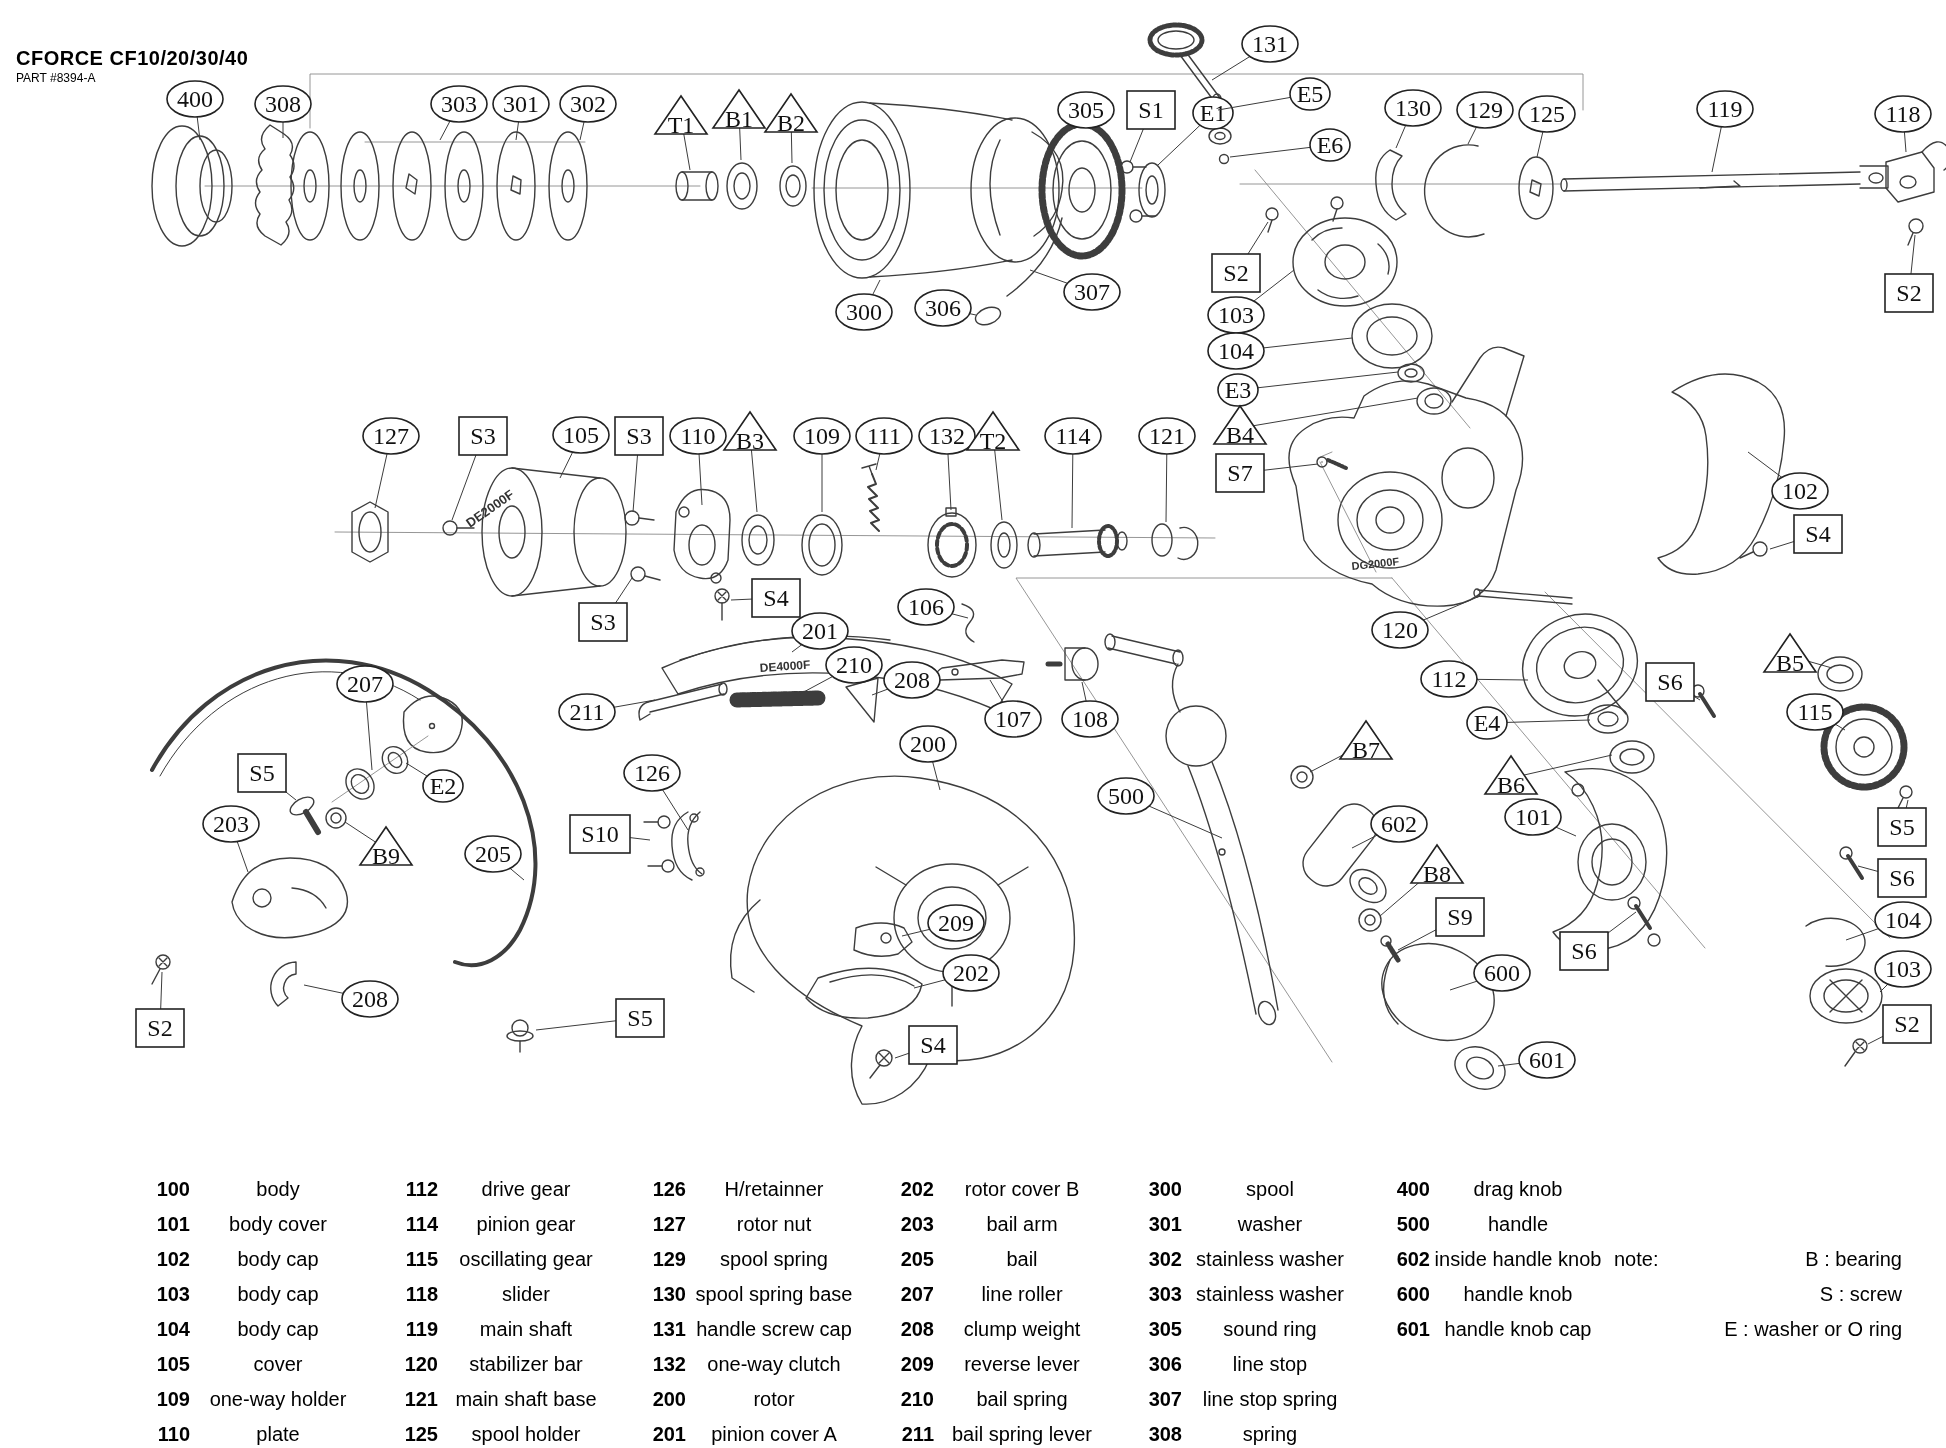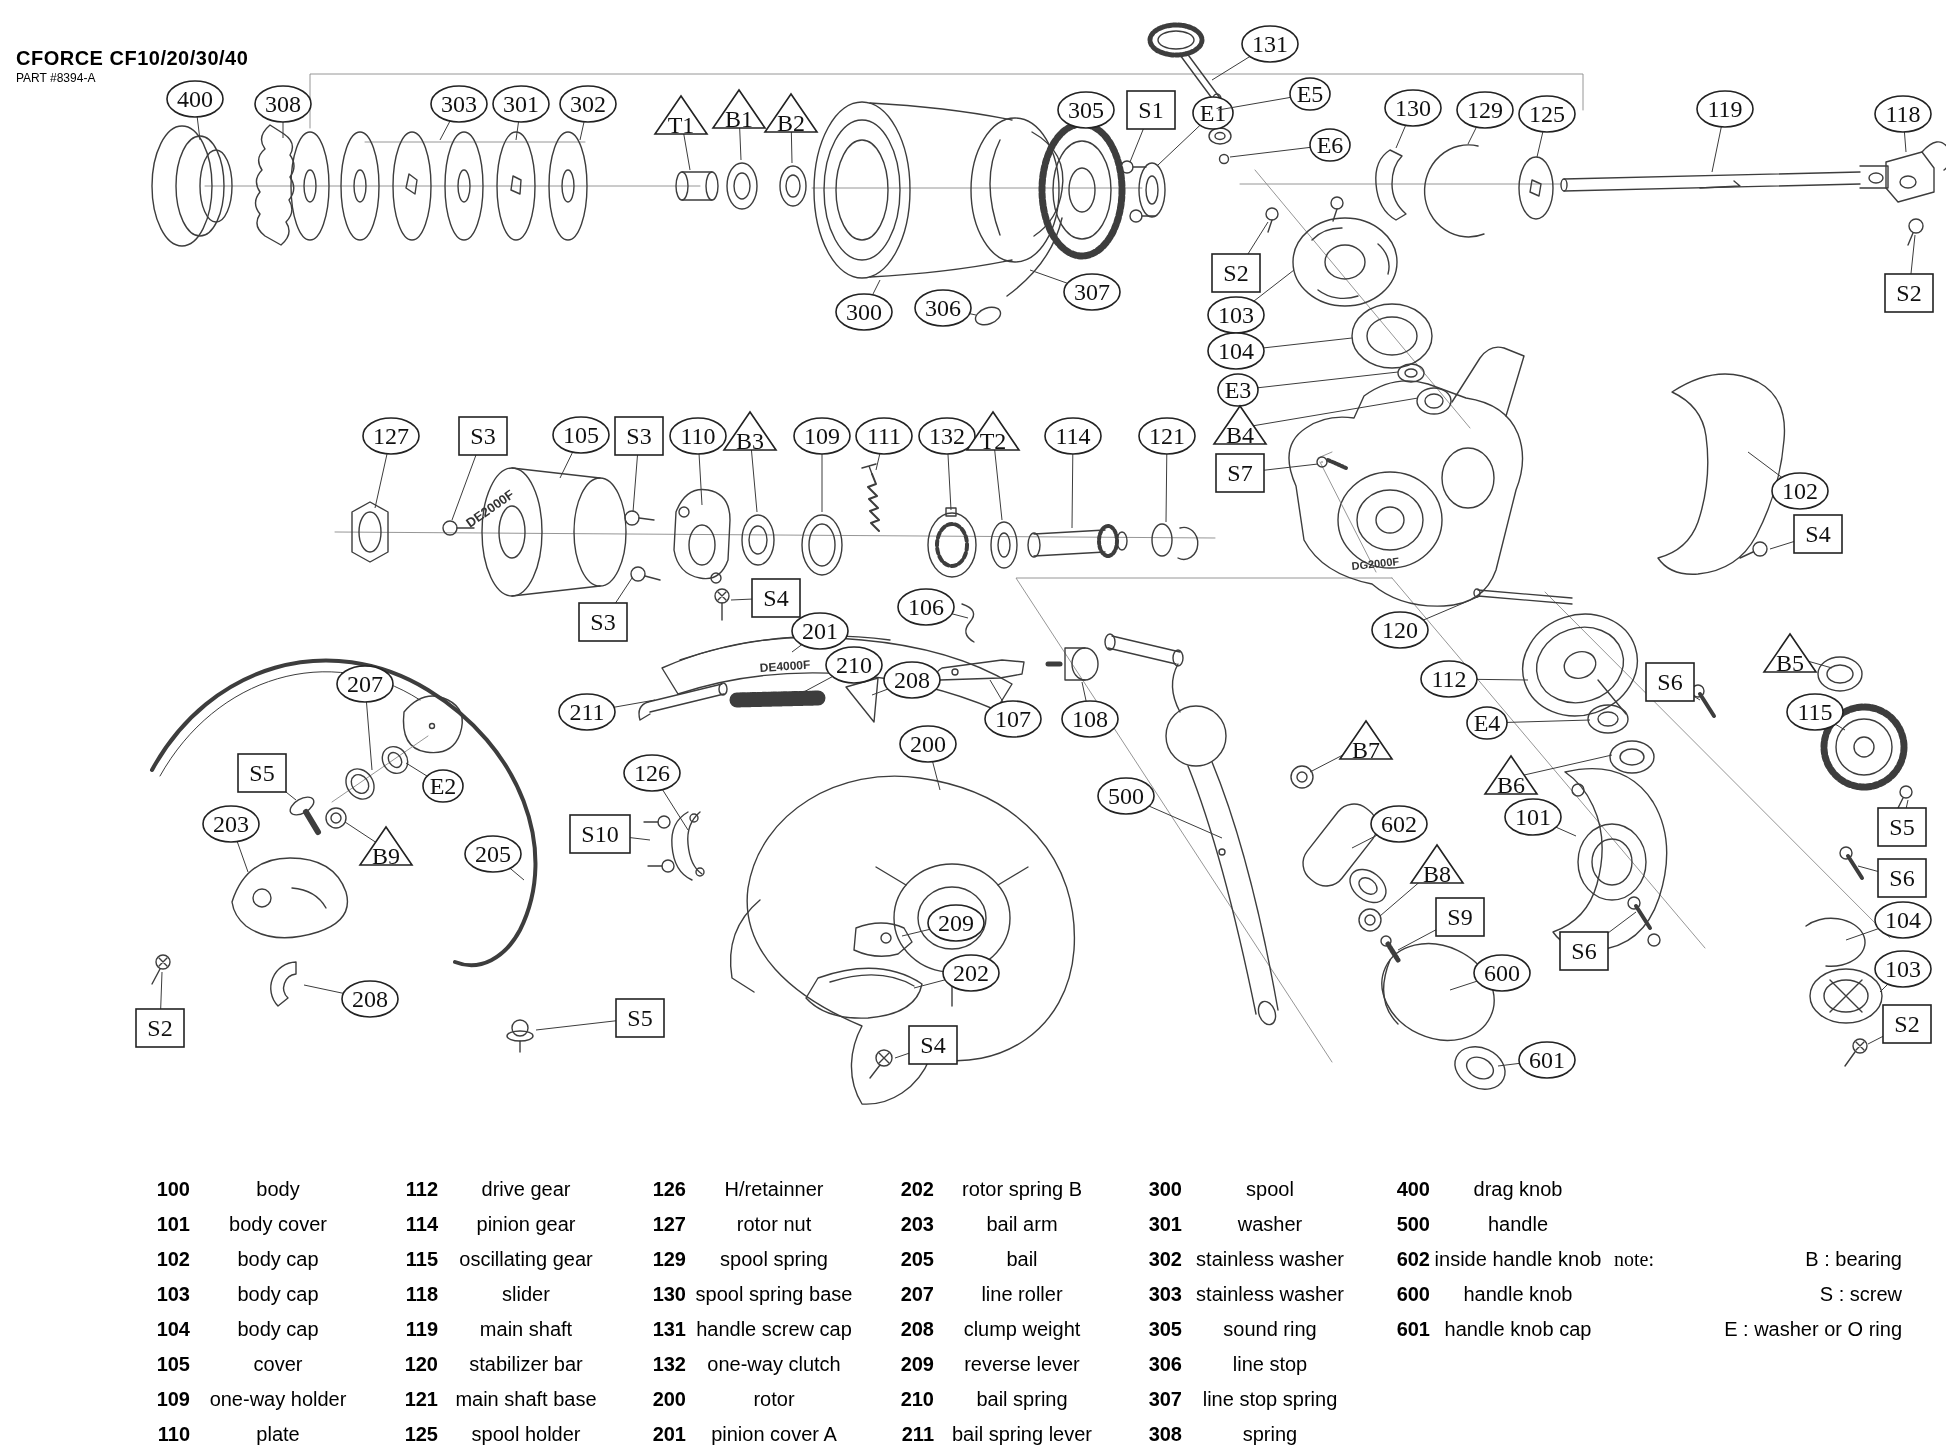--- a/index.html
+++ b/index.html
@@ -14,21 +14,21 @@
   svg .leader{stroke:#3c3c3c;stroke-width:1;}
   svg .co-shape{fill:#fff;stroke:#222;stroke-width:1.6;}
   svg .co-text{fill:#111;stroke:none;font-family:"Liberation Serif",serif;font-size:24px;}
   svg .mark{fill:#333;stroke:none;font-family:"Liberation Sans",sans-serif;font-weight:bold;}
   .parts-table{position:absolute;left:0;top:1172px;width:1946px;display:flex;
                padding-left:118px;box-sizing:border-box;font-size:20px;}
   .pcol{display:grid;grid-template-columns:72px 176px;grid-auto-rows:35px;align-items:center;}
   .pcol .num{text-align:right;padding-left:16px;font-weight:bold;}
   .pcol .nam{text-align:center;}
   .note-col{display:grid;grid-template-columns:58px 230px;grid-auto-rows:35px;align-items:center;margin-left:8px;}
-  .note-col .pre{text-align:left;font-family:Liberation Serif, serif;}
+  .note-col .pre{text-align:left;}
   .note-col .itm{text-align:right;}
 </style>
 </head>
 <body>
 
 <div class="page">
   <div class="hdr">
     <div class="t">CFORCE CF10/20/30/40</div>
     <div class="p">PART #8394-A</div>
   </div>
@@ -821,21 +821,21 @@
         <div class="nam">handle screw cap</div>
         <div class="num">132</div>
         <div class="nam">one-way clutch</div>
         <div class="num">200</div>
         <div class="nam">rotor</div>
         <div class="num">201</div>
         <div class="nam">pinion cover A</div>
       </div>
       <div class="pcol">
         <div class="num">202</div>
-        <div class="nam">rotor spring B</div>
+        <div class="nam">rotor cover B</div>
         <div class="num">203</div>
         <div class="nam">bail arm</div>
         <div class="num">205</div>
         <div class="nam">bail</div>
         <div class="num">207</div>
         <div class="nam">line roller</div>
         <div class="num">208</div>
         <div class="nam">clump weight</div>
         <div class="num">209</div>
         <div class="nam">reverse lever</div>

